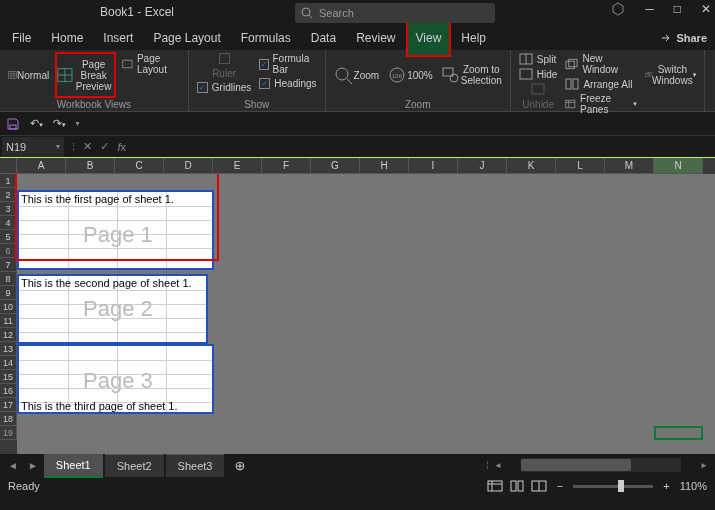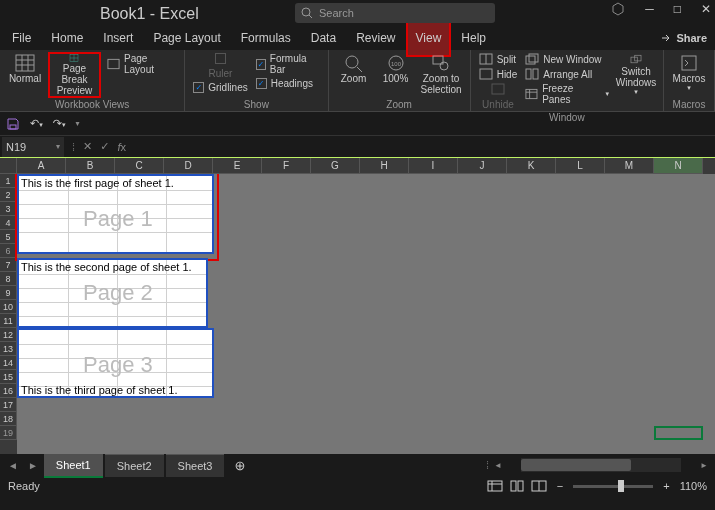--- a/index.html
+++ b/index.html
@@ -1,34 +1,34 @@
 <!DOCTYPE html>
 <html><head>
 <meta charset="utf-8">
 <style>
   * { box-sizing: border-box; margin: 0; padding: 0; }
   body { width: 715px; height: 510px; background: #1a1a1a; font-family: "Segoe UI", Arial, sans-serif; font-size: 11px; color: #ccc; overflow: hidden; position: relative; }
   
   .titlebar { height: 26px; background: #1a1a1a; display: flex; align-items: center; padding: 0 4px; }
-  .title-text { position: absolute; left: 100px; top: 5px; color: #ccc; font-size: 16px; }
+  .title-text { position: absolute; left: 100px; top: 5px; color: #ccc; font-size: 12px; }
   .searchbox { position: absolute; left: 295px; top: 3px; width: 200px; height: 20px; background: #3a3a3a; border-radius: 3px; display: flex; align-items: center; padding: 0 6px; color: #999; gap: 6px; }
   .searchbox svg { flex-shrink: 0; }
   .win-controls { position: absolute; right: 4px; top: 2px; display: flex; gap: 20px; color: #ccc; font-size: 12px; align-items: center; }
   .hexagon-icon { width: 14px; height: 14px; }
   
   .tabs { height: 24px; background: #1a1a1a; display: flex; align-items: center; padding: 0 2px; gap: 0; }
   .tab { padding: 4px 10px; color: #ccc; font-size: 12px; cursor: pointer; }
-  .tab.active { border: 2px solid #d00; background: #7f1d1d; padding: 10px 8px; }
+  .tab.active { border: 2px solid #d00; background: #14532d; padding: 10px 8px; }
   .share-btn { margin-left: auto; margin-right: 6px; color: #ccc; display:flex;align-items:center;gap:4px;font-weight:bold; }
   
   .ribbon { height: 62px; background: #2a2a2a; display: flex; border-bottom: 1px solid #444; }
   .ribbon-group { display: flex; flex-direction: column; border-right: 1px solid #444; padding: 2px 6px 0 6px; }
   .ribbon-group-content { display: flex; flex: 1; align-items: flex-start; gap: 4px; }
   .ribbon-group-label { text-align: center; color: #999; font-size: 10px; padding: 1px 0; }
-  .ribbon-bigbtn { display: flex; flex-direction: column; align-items: center; padding: 2px 2px; height: 46px; justify-content: flex-start; color: #ccc; font-size: 10px; min-width: 38px; text-align: center; line-height: 1.1; }
+  .ribbon-bigbtn { display: flex; flex-direction: row; align-items: center; padding: 2px 2px; height: 46px; justify-content: flex-start; color: #ccc; font-size: 10px; min-width: 38px; text-align: center; line-height: 1.1; }
   .ribbon-bigbtn.highlighted { border: 2px solid #d00; padding: 0 0; }
   .ribbon-icon { width: 20px; height: 18px; margin-bottom: 1px; }
   .ribbon-smallbtn { display: flex; align-items: center; gap: 4px; color: #ccc; font-size: 10px; padding: 1px 2px; }
   .checkbox { width: 11px; height: 11px; border: 1px solid #888; display: inline-flex; align-items: center; justify-content: center; font-size: 8px; color: #0a84ff; }
   .ribbon-col { display: flex; flex-direction: column; gap: 1px; }
   .ribbon-smallicon { width: 14px; height: 12px; }
   .disabled { color: #666; flex-direction: column; }
   .disabled .checkbox { border-color: #555; }
   .disabled svg path, .disabled svg rect, .disabled svg line { stroke: #555 !important; }
   
@@ -46,21 +46,21 @@
   .corner { width: 17px; background: #3a3a3a; border-right: 1px solid #555; border-bottom: 1px solid #555; }
   .col-h { width: 49px; text-align: center; color: #ccc; font-size: 10px; border-right: 1px solid #555; border-bottom: 1px solid #555; background: #3a3a3a; line-height: 16px; }
   .col-h.active { background: #4a6a4a; }
   
   .grid-body { display: flex; height: 280px; overflow: hidden; }
   .row-headers { width: 17px; background: #3a3a3a; }
   .row-h { height: 14px; text-align: center; color: #ccc; font-size: 9px; border-bottom: 1px solid #555; border-right: 1px solid #555; line-height: 14px; }
   .row-h.dash { background: #3a3a3a; color: #999; }
   
   .cells { position: relative; flex: 1; background: #767676; }
-  .page-block { position: absolute; background: #fff; border: 2px solid #2050c0; }
+  .page-block { position: absolute; background: #fff; border: 2px solid #2050c0; margin-top: 16px; }
   .page-watermark { position: absolute; color: #bbb; font-size: 22px; font-family: Arial; white-space: nowrap; pointer-events: none; }
   .page-text { position: absolute; color: #000; font-size: 11px; font-family: Arial; }
   .red-box { position: absolute; border: 2px solid #d00; pointer-events: none; }
   .gridline-v { position: absolute; width: 1px; background: #d0d0d0; top: 0; bottom: 0; }
   .gridline-h { position: absolute; height: 1px; background: #d0d0d0; left: 0; right: 0; }
   
   .selection-cell { position: absolute; border: 2px solid #0a7a3a; width: 49px; height: 14px; }
   .scroll-track { flex: 1; height: 14px; background: #2a2a2a; position: relative; margin: 0 14px; }
   .scroll-thumb { position: absolute; height: 12px; background: #555; border-radius: 2px; top: 1px; }
   .scroll-btn { width: 14px; text-align: center; color: #888; font-size: 8px; }
@@ -258,21 +258,20 @@
       <div class="ribbon-bigbtn">
         <svg class="ribbon-icon" viewBox="0 0 20 18">
             <rect x="2" y="5" width="10" height="9" fill="none" stroke="#999"></rect>
             <rect x="8" y="2" width="10" height="9" fill="none" stroke="#999"></rect>
           </svg>
         <span style="white-space:pre-line">Switch
 Windows</span>
           <span style="font-size:7px">▾</span>
       </div>
     </div>
-    <div class="ribbon-group-label">Window</div>
   </div>
 
   <div class="ribbon-group">
     <div class="ribbon-group-content">
       <div class="ribbon-bigbtn">
         <svg class="ribbon-icon" viewBox="0 0 20 18">
             <rect x="3" y="2" width="14" height="14" fill="none" stroke="#999"></rect>
             <polyline points="6 6 9 9 6 12" fill="none" stroke="#999"></polyline>
           </svg>
         <span>Macros</span>

